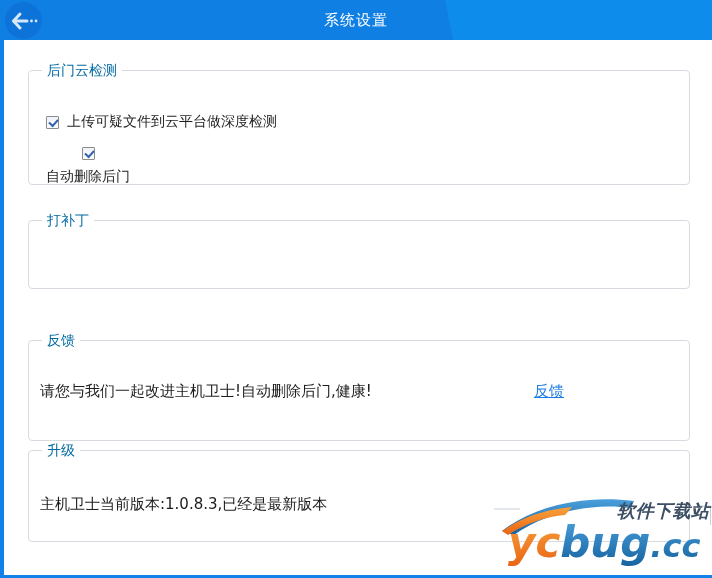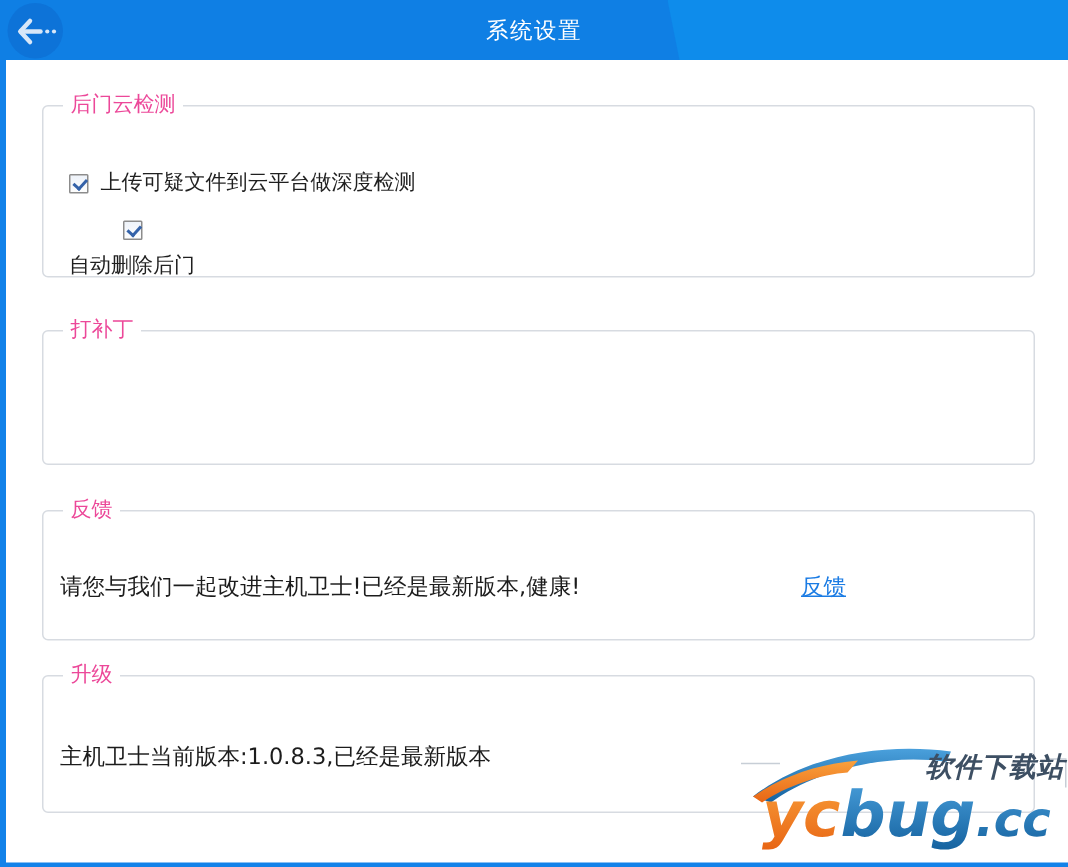--- a/index.html
+++ b/index.html
@@ -35,25 +35,25 @@
     border-left:4px solid #1282e9;
     border-bottom:3px solid #1282e9;
   }
 
   .section {
     position:absolute; left:24px; right:22px;
     border:1px solid #d7dbe1; border-radius:4px; background:#fff;
   }
   .section .legend {
     position:absolute; top:-10px; left:13px; background:#fff;
-    padding:0 5px; font-size:14px; color:#ec4899; line-height:19px;
+    padding:0 5px; font-size:14px; color:#0369a1; line-height:19px;
   }
   .sec-backdoor { top:30px;  height:115px; }
-  .sec-patch    { top:180px; height:90px;  }
-  .sec-feedback { top:300px; height:87px;  }
+  .sec-patch    { top:180px; height:69px;  }
+  .sec-feedback { top:300px; height:101px;  }
   .sec-upgrade  { top:410px; height:92px;  }
 
   .cb-row {
     position:absolute; left:17px; height:20px;
     display:flex; align-items:center; gap:8px; cursor:pointer;
   }
   .row-a { top:41px; } .row-b { top:76px;flex-direction:column; } .row-c { top:45px; }
   .cb-label { font-size:14px; color:#1f1f1f; white-space:nowrap; }
 
   .cb {
@@ -115,21 +115,21 @@
         <span class="cb-label">自动删除后门</span>
       </label>
     </div>
 
     <div class="section sec-patch">
       <span class="legend">打补丁</span>
     </div>
 
     <div class="section sec-feedback">
       <span class="legend">反馈</span>
-      <span class="sec-text txt-feedback">请您与我们一起改进主机卫士!已经是最新版本,健康!</span>
+      <span class="sec-text txt-feedback">请您与我们一起改进主机卫士!自动删除后门,健康!</span>
       <a class="feedback-link">反馈</a>
     </div>
 
     <div class="section sec-upgrade">
       <span class="legend">升级</span>
       <span class="sec-text txt-upgrade">主机卫士当前版本:1.0.8.3,已经是最新版本</span>
     </div>
 
     <div class="watermark">
       <svg width="218" height="78" viewBox="0 0 218 78">

